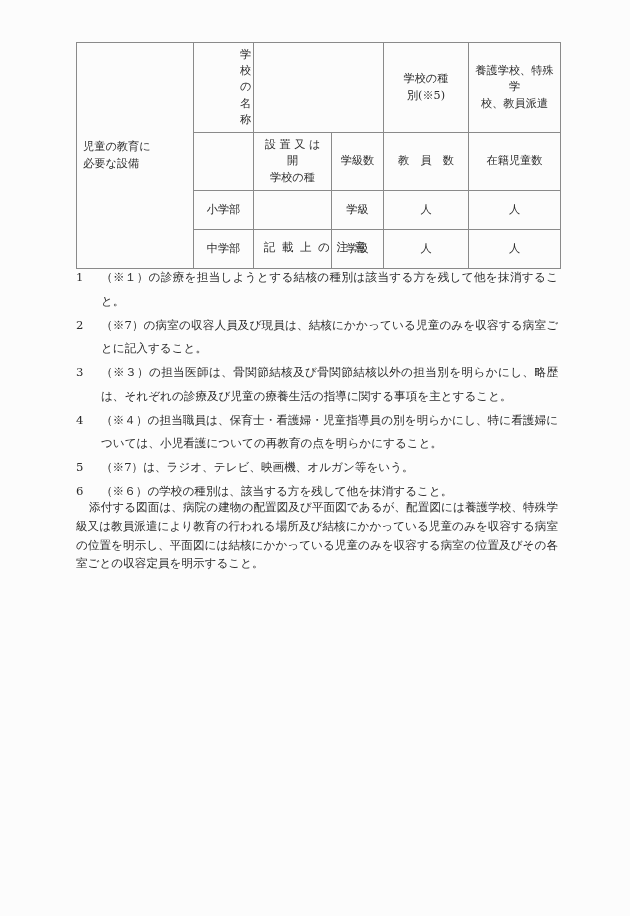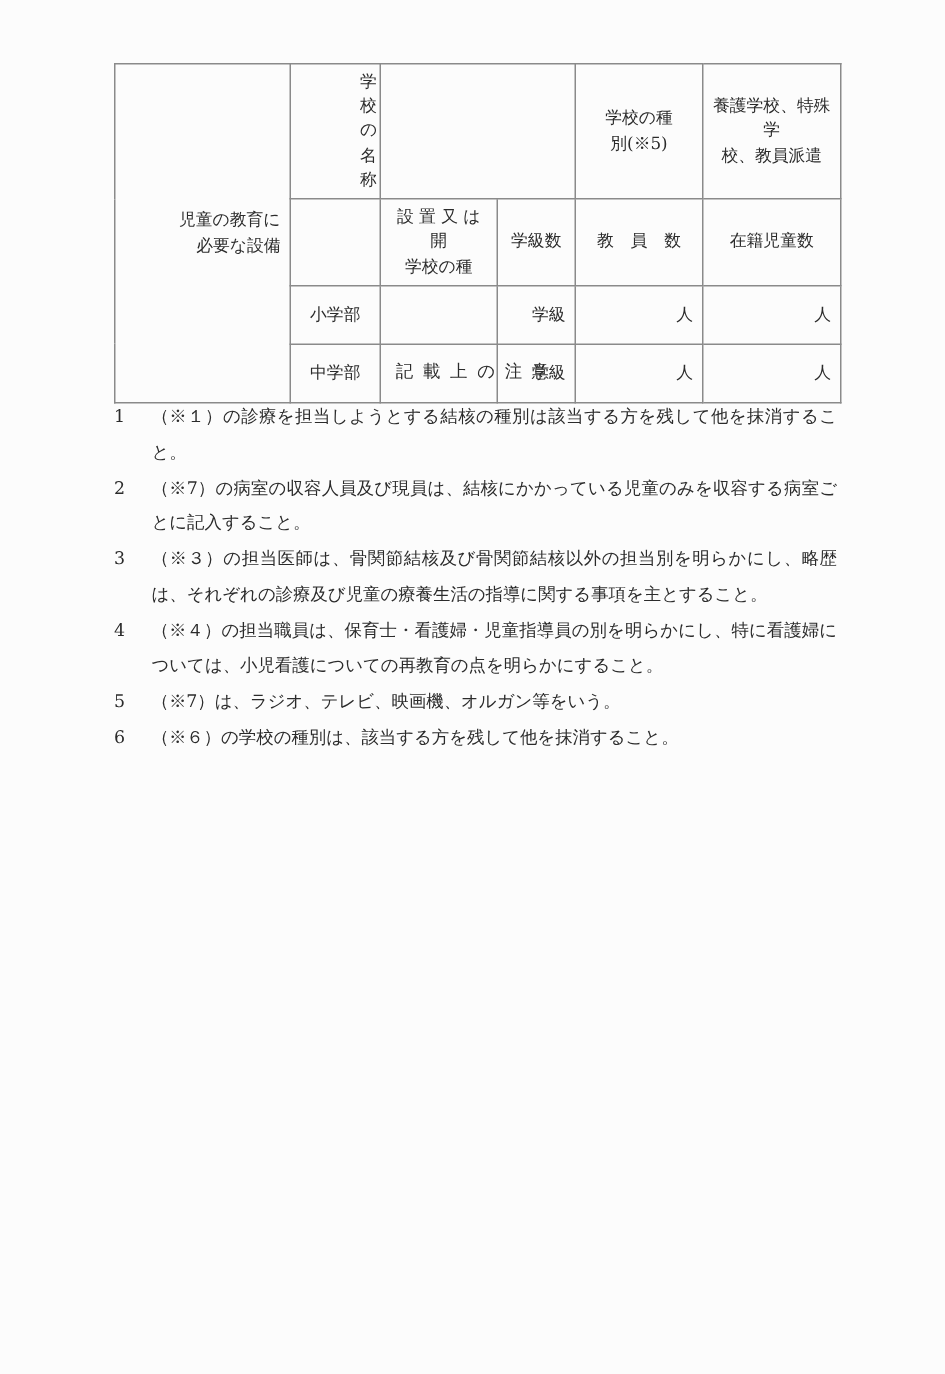--- a/index.html
+++ b/index.html
@@ -40,35 +40,35 @@
   .form-table td {
     border: 1px solid #8a8a8a;
     padding: 4px 6px;
     vertical-align: middle;
     color: #2b2b2b;
     font-weight: 400;
   }
 
   .cell-mid    { text-align: center; }
   .cell-left   { text-align: center; }
-  .cell-right  { text-align: right; }
+  .cell-right  { text-align: center; }
 
   
   .spread2 {
     display: block;
     text-align: justify;
     text-align-last: justify;
     text-justify: inter-character;
     margin-left: 40px;
   }
   .row-mid   { height: 56px; }
   .row-small { height: 39px; }
 
   .label-left-block {
-    text-align: right;
+    text-align: left;
     line-height: 1.55;
     padding-left: 14px;
   }
 
   
   .notice-title {
     position: absolute;
     left: 0;
     top: 240px;
     width: 630px;
@@ -213,15 +213,16 @@
       <span class="note-num">5</span>
       <span class="note-body">（※7）は、ラジオ、テレビ、映画機、オルガン等をいう。</span>
     </div>
     <div class="note-item">
       <span class="note-num">6</span>
       <span class="note-body">（※６）の学校の種別は、該当する方を残して他を抹消すること。</span>
     </div>
   </div>
 
   <div class="remarks">
+    <div class="remarks-body">添付する図面は、病院の建物の配置図及び平面図であるが、配置図には養護学校、特殊学級又は教員派遣により教育の行われる場所及び結核にかかっている児童のみを収容する病室の位置を明示し、平面図には結核にかかっている児童のみを収容する病室の位置及びその各室ごとの収容定員を明示すること。</div>
   </div>
 
 </div>
 
 </body></html>

